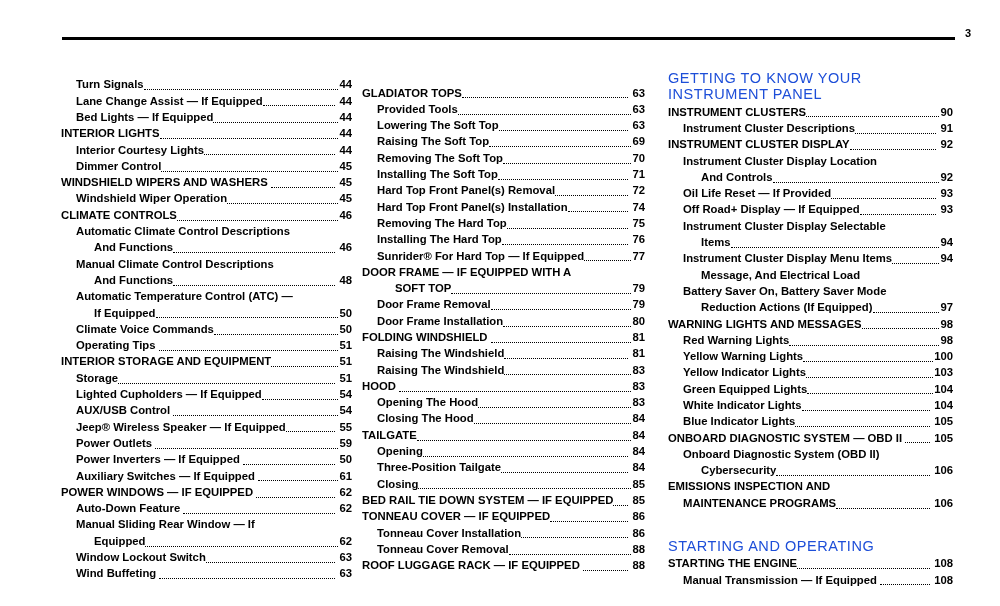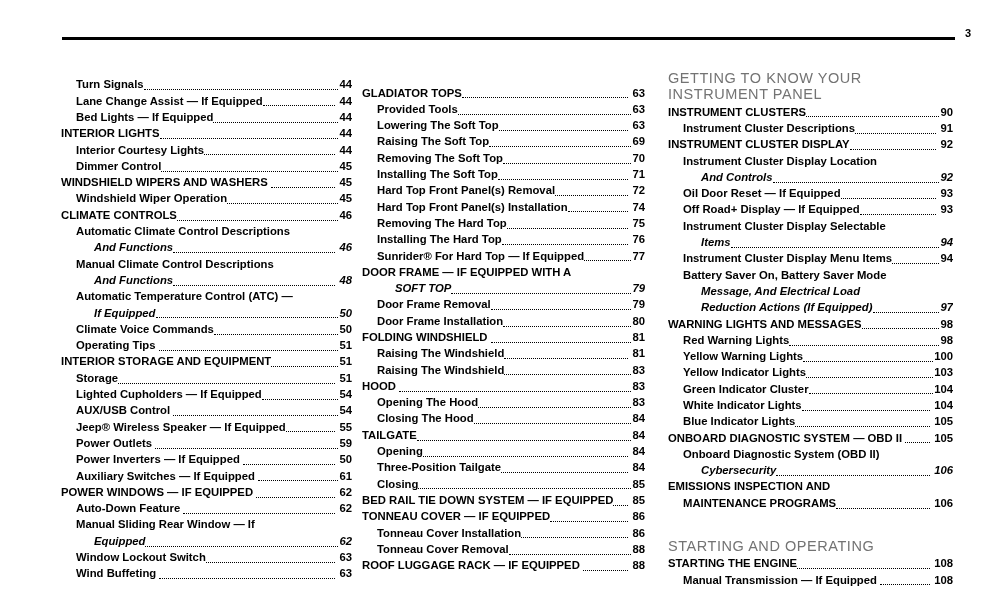--- a/index.html
+++ b/index.html
@@ -52,21 +52,21 @@
   }
   .toc-column {
     position: relative;
   }
   .col-1 { width: 292px; margin-left: 60px; }
   .col-2 { width: 284px; margin-left: 9px; }
   .col-3 { width: 286px; margin-left: 22px; }
 
   
   .section-heading {
-    color: #737373;
+    color: #1d4ed8;
     font-size: 14.5px;
     line-height: 16.3px;
     letter-spacing: 0.55px;
     font-weight: normal;
     margin: 0 0 1px 1px;
     white-space: pre-line;
   }
   .section-heading.spaced-above { margin-top: 27px; }
 
   
@@ -95,21 +95,21 @@
   .toc-entry .leader.blank { border-bottom: none; }
   .toc-entry .pg {
     flex: 0 0 auto;
     text-align: right;
     padding-left: 1px;
   }
 
   
   .lvl-0 { padding-left: 1px; }
   .lvl-1 { padding-left: 16px; }
-  .lvl-2 { padding-left: 34px; font-style: italic; }
+  .lvl-2 { padding-left: 34px; }
 
   
   .toc-entry.nonum .leader { border-bottom: none; }
   .toc-entry.nonum .pg { visibility: hidden; }
 </style>
 </head>
 <body>
 
 <div class="page-header">
   <div class="header-rule"></div>
@@ -448,21 +448,21 @@
         <span class="label">Instrument Cluster Display Location</span>
         <span class="leader blank"></span>
         <span class="pg"></span>
       </div>
       <div class="toc-entry lvl-2">
         <span class="label">And Controls</span>
         <span class="leader"></span>
         <span class="pg">92</span>
       </div>
       <div class="toc-entry lvl-1">
-        <span class="label">Oil Door Reset — If Equipped</span>
+        <span class="label">Oil Life Reset — If Provided</span>
         <span class="leader gap-after"></span>
         <span class="pg">93</span>
       </div>
       <div class="toc-entry lvl-1">
         <span class="label">Off Road+ Display — If Equipped</span>
         <span class="leader gap-after"></span>
         <span class="pg">93</span>
       </div>
       <div class="toc-entry lvl-1 nonum">
         <span class="label">Instrument Cluster Display Selectable</span>
@@ -471,31 +471,31 @@
       </div>
       <div class="toc-entry lvl-2">
         <span class="label">Items</span>
         <span class="leader"></span>
         <span class="pg">94</span>
       </div>
       <div class="toc-entry lvl-1">
         <span class="label">Instrument Cluster Display Menu Items</span>
         <span class="leader"></span>
         <span class="pg">94</span>
-      </div>
-      <div class="toc-entry lvl-1 nonum">
-        <span class="label">Battery Saver On, Battery Saver Mode</span>
-        <span class="leader blank"></span>
-        <span class="pg"></span>
       </div>
       <div class="toc-entry lvl-2 nonum">
         <span class="label">Message, And Electrical Load</span>
         <span class="leader blank"></span>
         <span class="pg"></span>
       </div>
+      <div class="toc-entry lvl-1 nonum">
+        <span class="label">Battery Saver On, Battery Saver Mode</span>
+        <span class="leader blank"></span>
+        <span class="pg"></span>
+      </div>
       <div class="toc-entry lvl-2">
         <span class="label">Reduction Actions (If Equipped)</span>
         <span class="leader"></span>
         <span class="pg">97</span>
       </div>
       <div class="toc-entry lvl-0">
         <span class="label">WARNING LIGHTS AND MESSAGES</span>
         <span class="leader"></span>
         <span class="pg">98</span>
       </div>
@@ -508,21 +508,21 @@
         <span class="label">Yellow Warning Lights</span>
         <span class="leader"></span>
         <span class="pg">100</span>
       </div>
       <div class="toc-entry lvl-1">
         <span class="label">Yellow Indicator Lights</span>
         <span class="leader"></span>
         <span class="pg">103</span>
       </div>
       <div class="toc-entry lvl-1">
-        <span class="label">Green Indicator Cluster</span>
+        <span class="label">Green Equipped Lights</span>
         <span class="leader"></span>
         <span class="pg">104</span>
       </div>
       <div class="toc-entry lvl-1">
         <span class="label">White Indicator Lights</span>
         <span class="leader gap-after"></span>
         <span class="pg">104</span>
       </div>
       <div class="toc-entry lvl-1">
         <span class="label">Blue Indicator Lights</span>

